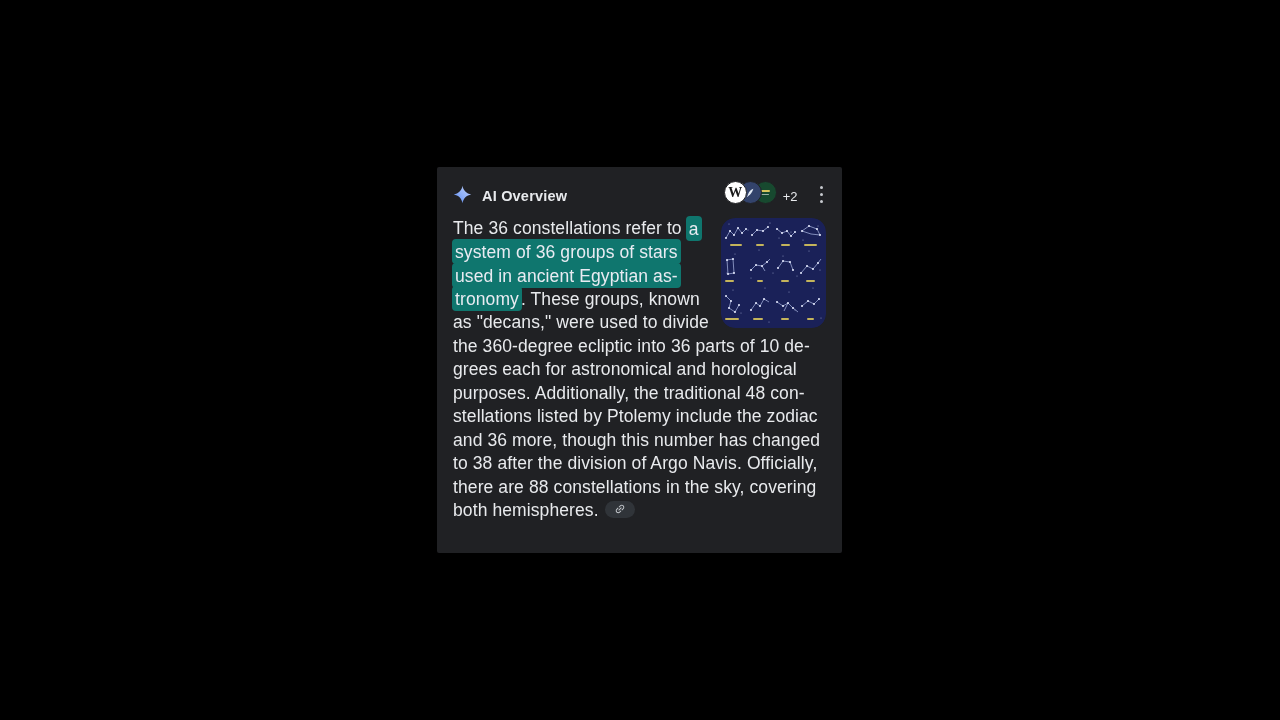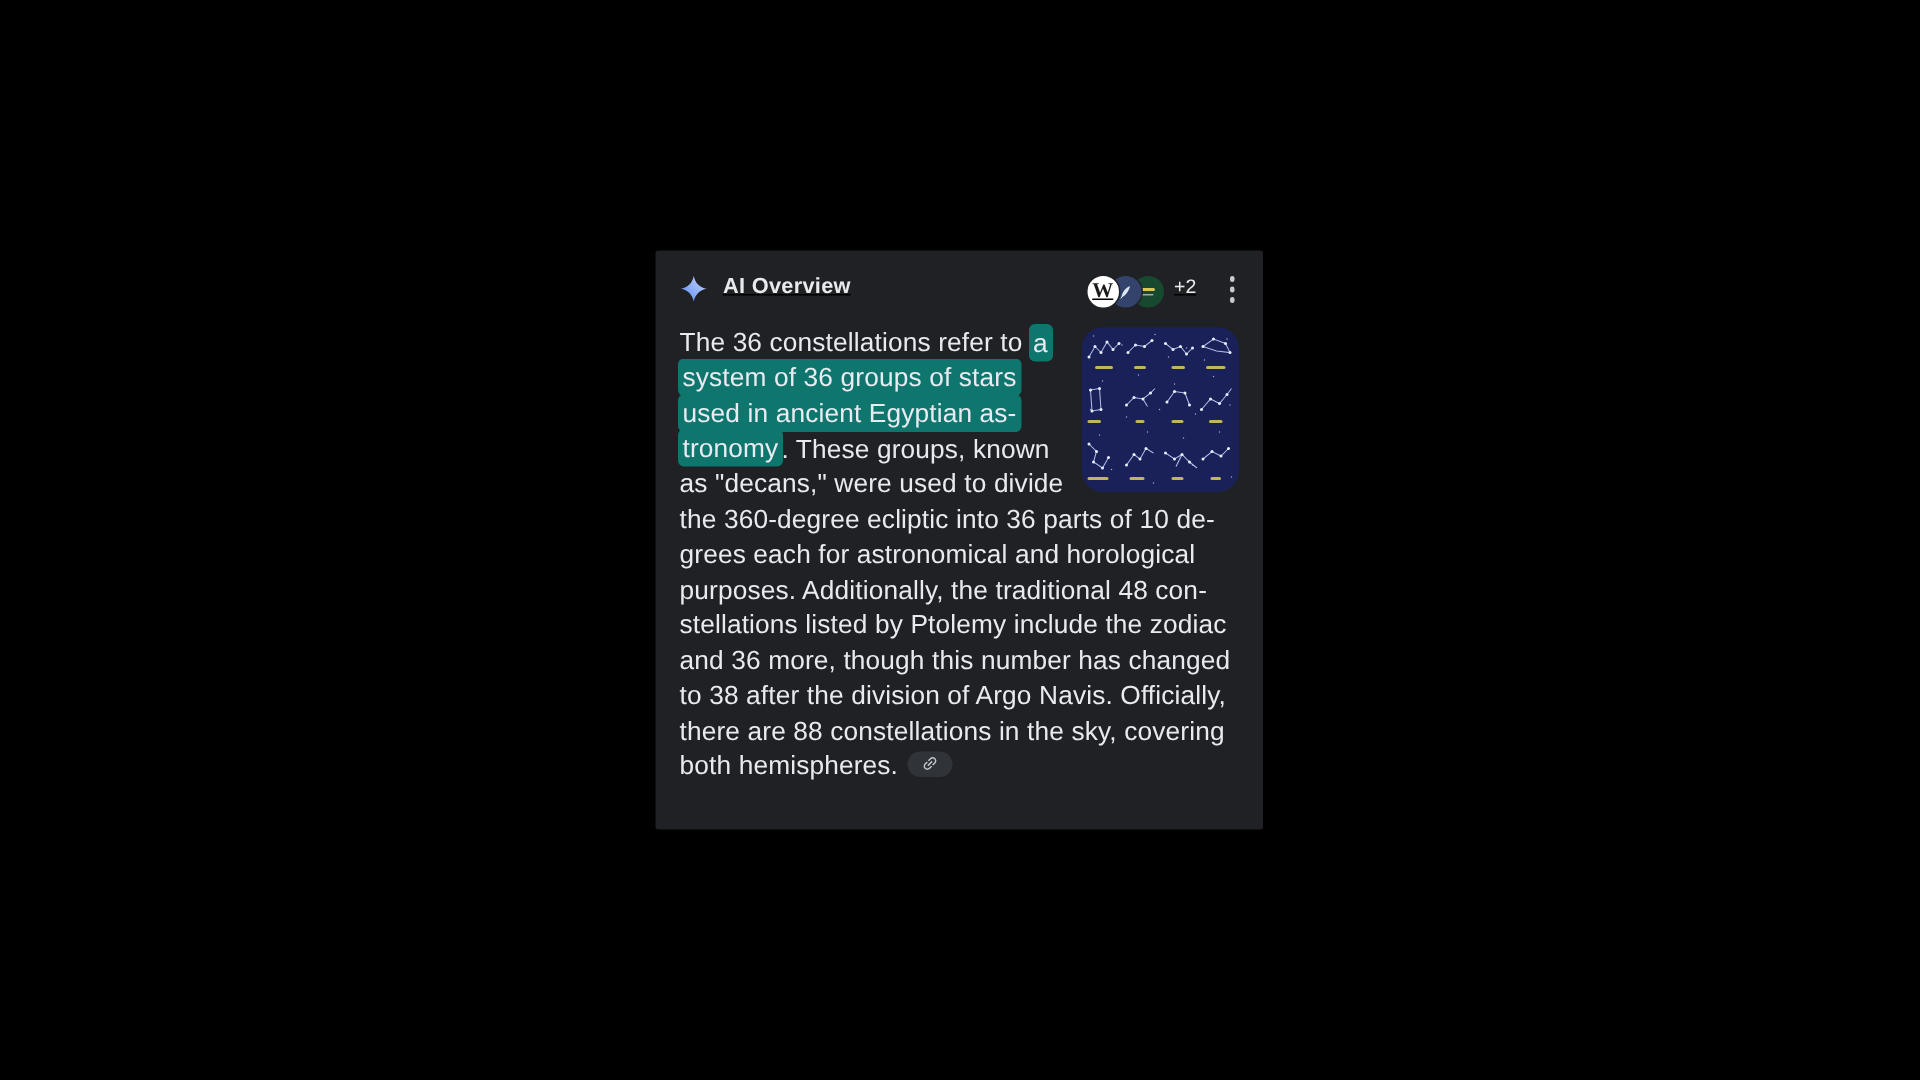--- a/index.html
+++ b/index.html
@@ -7,21 +7,21 @@
     width:1280px;height:720px;position:relative;overflow:hidden;
     background:#000000;
     font-family:"Liberation Sans", sans-serif;
   }
   .card{
     position:absolute;left:437px;top:167px;width:405px;height:386px;
     background:#202124;box-sizing:border-box;
     padding:16px 16px 0 16px;border-radius:2px;
   }
   
-  .hdr{display:flex;align-items:flex-start;height:21px;margin-bottom:13px;text-decoration:underline;}
+  .hdr{display:flex;align-items:flex-end;height:21px;margin-bottom:13px;}
   .sparkle{width:19px;height:19px;margin-right:10px;flex:0 0 auto;}
   .hdr-title{font-size:14.5px;font-weight:700;color:#e8eaed;letter-spacing:.2px;}
   .hdr-spacer{flex:1;}
   .src-stack{display:flex;align-items:center;}
   .src-ic{
     width:21px;height:21px;border-radius:50%;
     display:flex;align-items:center;justify-content:center;
     border:1.5px solid #202124;box-sizing:content-box;flex:0 0 auto;
   }
   .src-ic.wiki{background:#ffffff;z-index:3;position:relative;}

